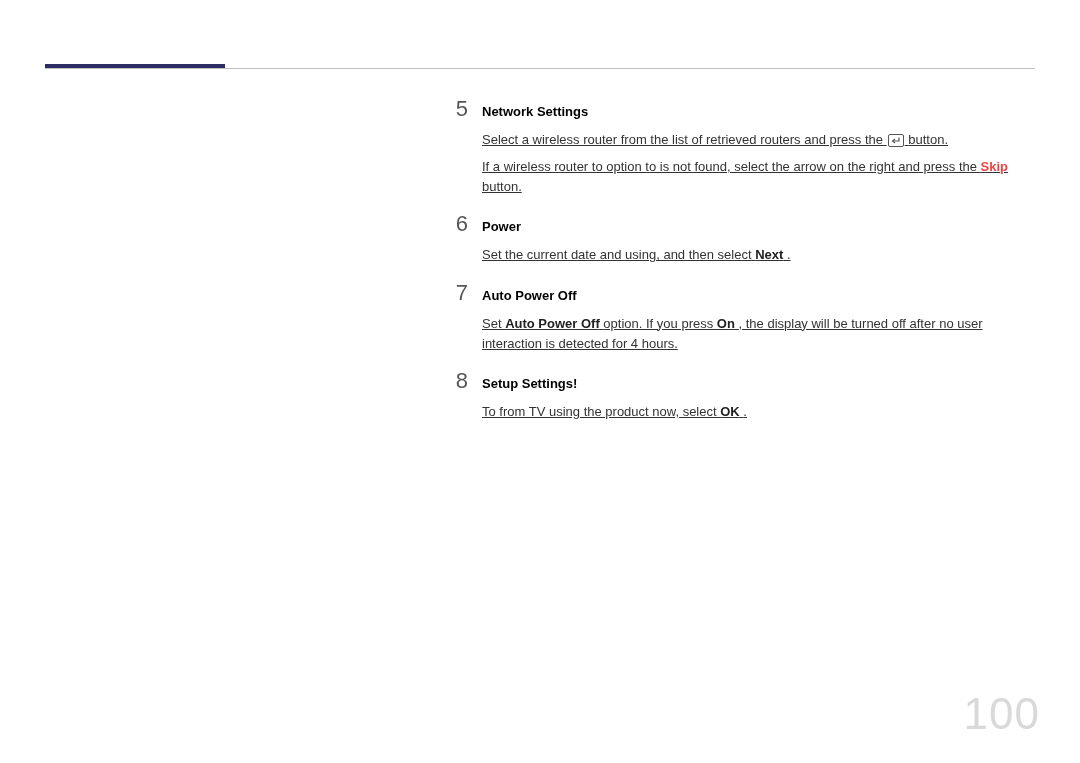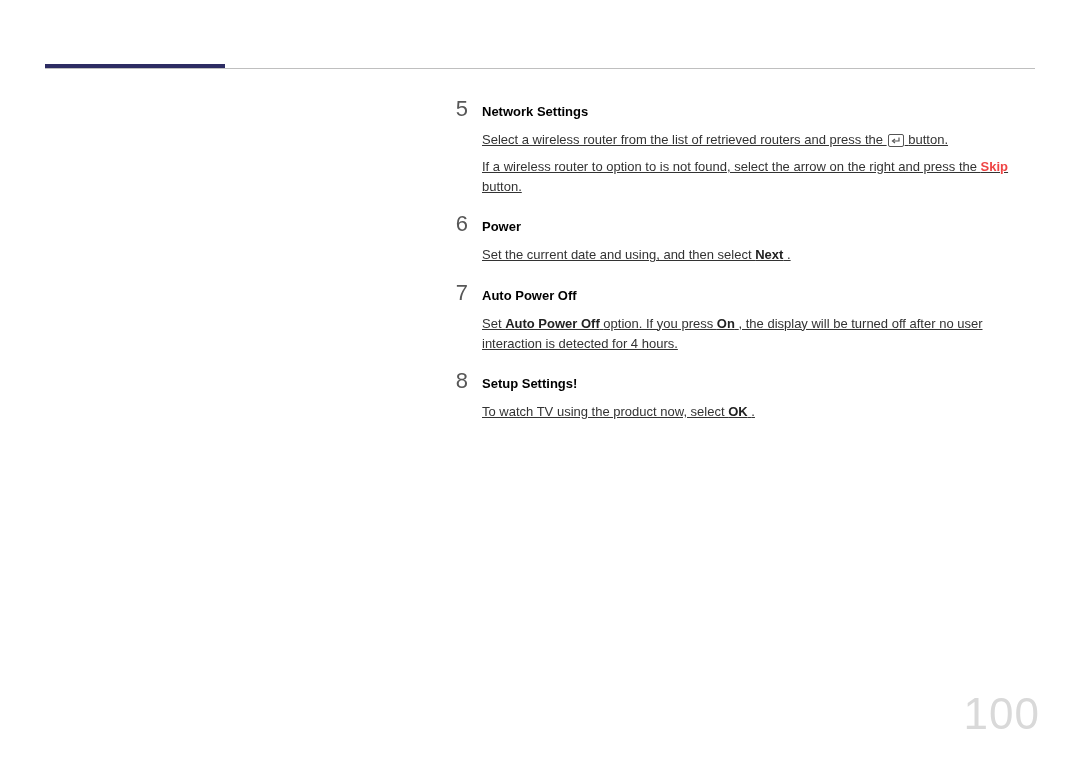--- a/index.html
+++ b/index.html
@@ -151,21 +151,21 @@
     </div>
   </div>
 
   <div class="step">
     <div class="step-head">
       <div class="step-num">8</div>
       <div class="step-title">Setup Settings!</div>
     </div>
     <div class="step-body">
       <p>
-        <span>To watch TV using the product now, select </span>
+        <span>To from TV using the product now, select </span>
         <span class="inline-bold">OK</span>
         <span>.</span>
       </p>
     </div>
   </div>
 
 </div>
 
 <div class="page-number">100</div>
 

